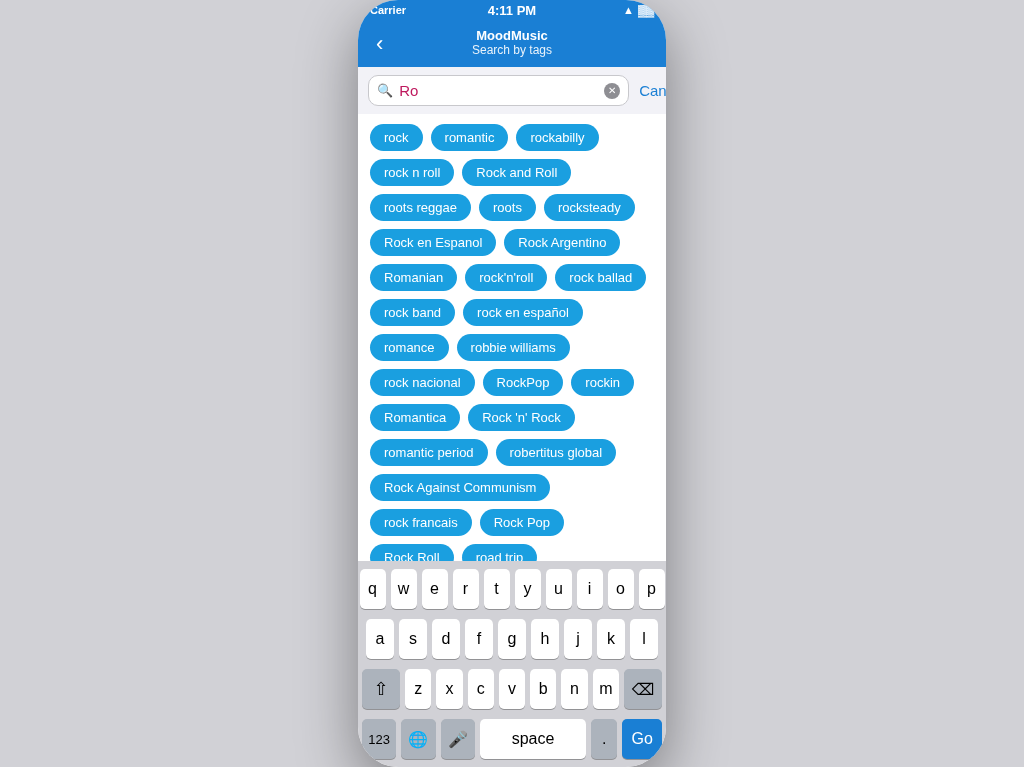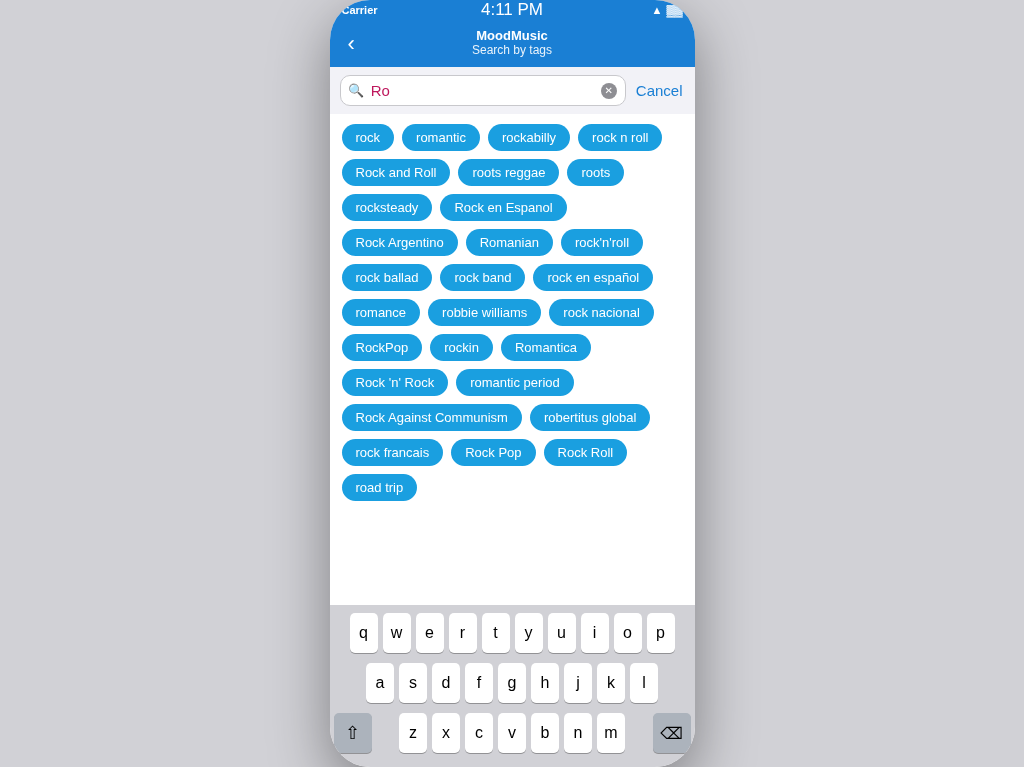--- a/index.html
+++ b/index.html
@@ -5,21 +5,21 @@
     * { box-sizing: border-box; margin: 0; padding: 0; }
     body {
       background: #d1d1d6;
       display: flex;
       justify-content: center;
       align-items: center;
       min-height: 100vh;
       font-family: -apple-system, 'Helvetica Neue', Arial, sans-serif;
     }
     .phone {
-      width: 365px;
+      width: 308px;
       height: 767px;
       background: #fff;
       border-radius: 40px;
       overflow: hidden;
       display: flex;
       flex-direction: column;
       box-shadow: 0 20px 60px rgba(0,0,0,0.4);
       position: relative;
     }
     
@@ -32,22 +32,22 @@
       padding: 0 12px;
       font-size: 11px;
       color: #fff;
       font-weight: 600;
       flex-shrink: 0;
     }
     .status-bar .time {
       position: absolute;
       left: 50%;
       transform: translateX(-50%);
-      font-size: 17px;
-      font-weight: 400;
+      font-size: 13px;
+      font-weight: 700;
     }
     .status-icons {
       display: flex;
       align-items: center;
       gap: 4px;
     }
     
     .nav-bar {
       background: #1a7fd4;
       padding: 8px 16px 10px;
@@ -270,22 +270,22 @@
         <div class="tag">rock band</div>
         <div class="tag">rock en español</div>
         <div class="tag">romance</div>
         <div class="tag">robbie williams</div>
         <div class="tag">rock nacional</div>
         <div class="tag">RockPop</div>
         <div class="tag">rockin</div>
         <div class="tag">Romantica</div>
         <div class="tag">Rock 'n' Rock</div>
         <div class="tag">romantic period</div>
+        <div class="tag">robertitus global</div>
         <div class="tag">Rock Against Communism</div>
-        <div class="tag">robertitus global</div>
         <div class="tag">rock francais</div>
         <div class="tag">Rock Pop</div>
         <div class="tag">Rock  Roll</div>
         <div class="tag">road trip</div>
       </div>
   </div>
 
   <div class="keyboard">
     <div class="kb-row" id="kb-row1">
         <div class="kb-key">q</div>
@@ -320,14 +320,34 @@
           <div class="kb-key">c</div>
           <div class="kb-key">v</div>
           <div class="kb-key">b</div>
           <div class="kb-key">n</div>
           <div class="kb-key">m</div>
         </div>
       <div class="kb-key special">
         <span class="delete-icon">⌫</span>
       </div>
     </div>
+    <div class="kb-row-bottom">
+      <div class="kb-key num">
+        <span>123</span>
+      </div>
+      <div class="kb-key globe">
+        <span>🌐</span>
+      </div>
+      <div class="kb-key mic">
+        <span>🎤</span>
+      </div>
+      <div class="kb-key wide">
+        <span>space</span>
+      </div>
+      <div class="kb-key dot-key">
+        <span>.</span>
+      </div>
+      <div class="kb-key blue">
+        <span>Go</span>
+      </div>
+    </div>
   </div>
 </div>
 
 </body></html>

